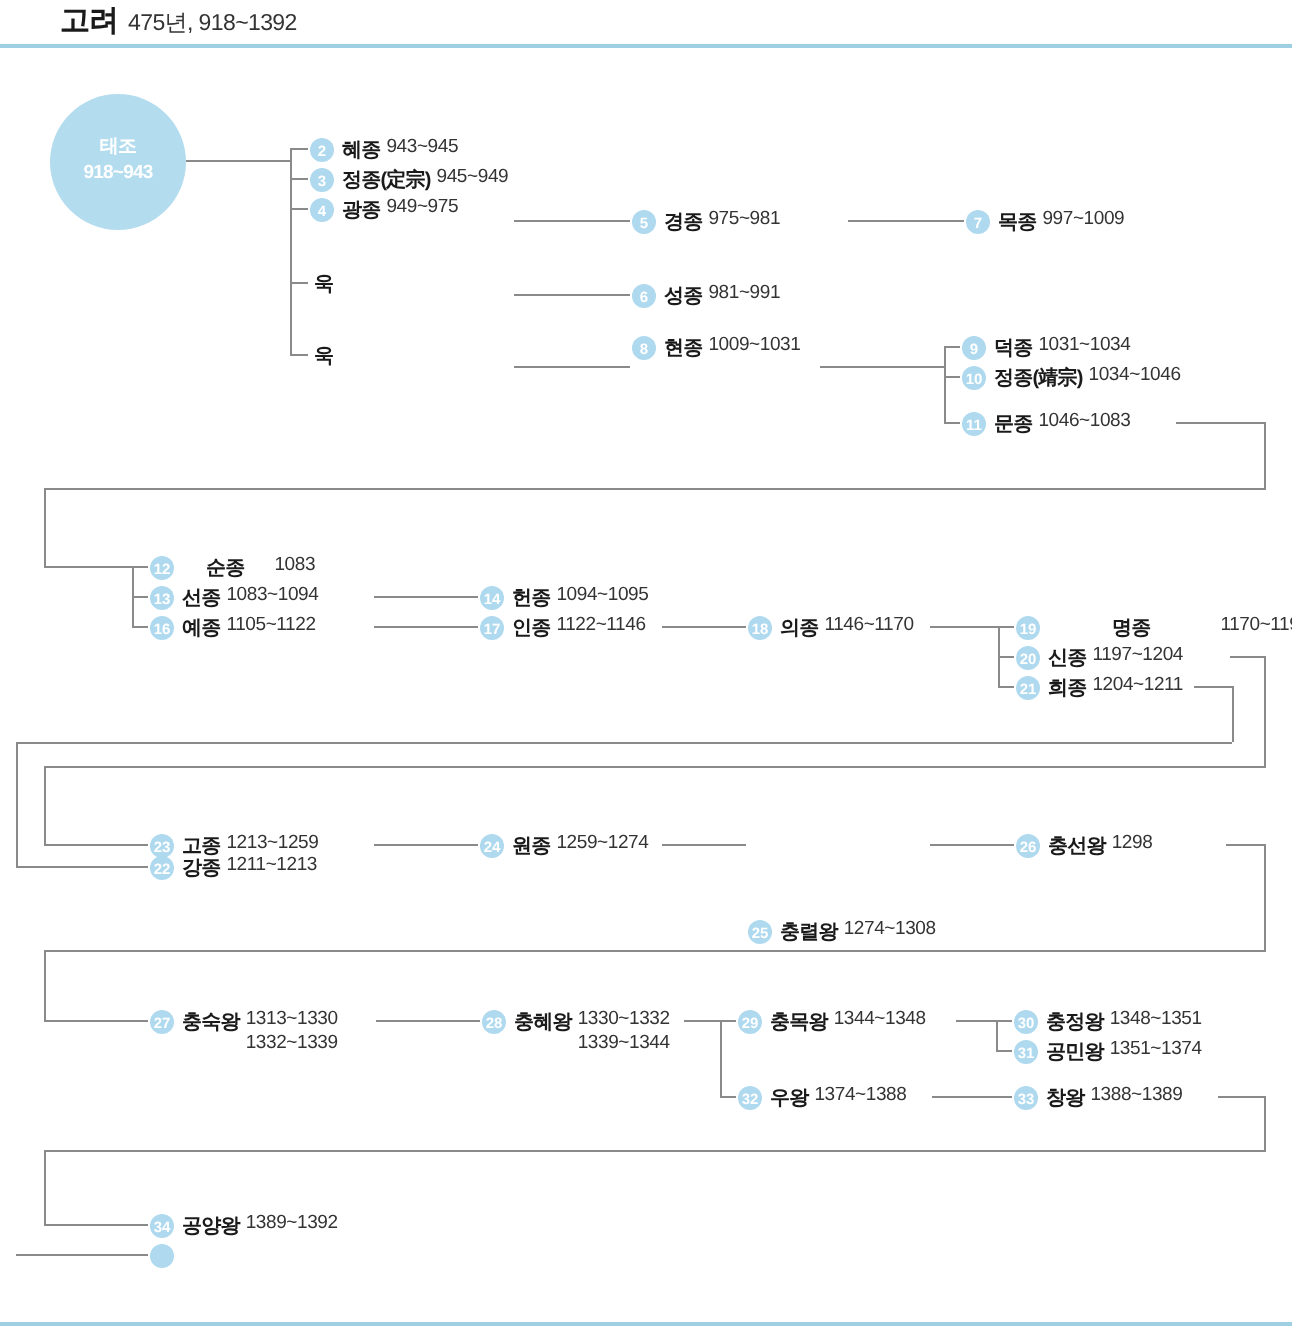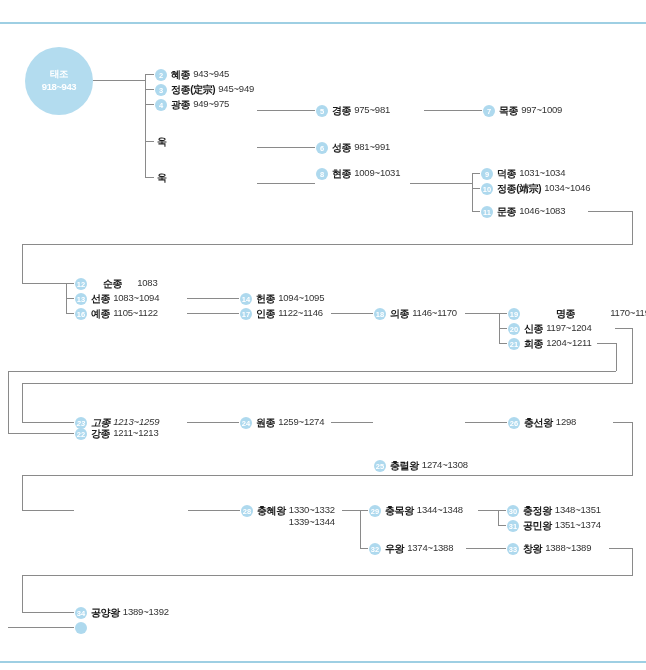--- a/index.html
+++ b/index.html
@@ -45,20 +45,26 @@
   .kname{font-size:10px;font-weight:bold;letter-spacing:-0.4px;margin-left:4px;color:#1a1a1a;}
   .kyears{font-size:9.5px;color:#333;margin-left:3px;letter-spacing:-0.2px;line-height:1.25;}
   .kyears .y2{display:block;text-align:right;}
   .plain{position:absolute;font-size:10px;font-weight:bold;color:#1a1a1a;letter-spacing:-0.4px;}
 </style>
 </head>
 <body>
 
 <div id="root">
 
+  <div class="header">
+    <div class="header-inner">
+      <span class="h-title">고려</span>
+      <span class="h-sub">475년, 918~1392</span>
+    </div>
+  </div>
   <div class="header-rule"></div>
   <div class="footer-rule"></div>
 
   <div class="taejo">
     <span>태조</span>
     <span>918~943</span>
   </div>
 
   <div class="ln hl" style="left:93px;top:80px;width:52px;"></div>
 
@@ -213,21 +219,21 @@
   <div class="ln hl" style="left:22px;top:383px;width:611px;"></div>
   <div class="ln vl" style="left:22px;top:383px;height:39px;"></div>
   <div class="ln hl" style="left:22px;top:422px;width:52px;"></div>
 
   <div class="ln hl" style="left:597px;top:343px;width:19px;"></div>
   <div class="ln vl" style="left:616px;top:343px;height:28px;"></div>
   <div class="ln hl" style="left:8px;top:371px;width:608px;"></div>
   <div class="ln vl" style="left:8px;top:371px;height:62px;"></div>
   <div class="ln hl" style="left:8px;top:433px;width:66px;"></div>
 
-  <div class="king" style="left:75px;top:416px;font-style:italic;">
+  <div class="king" style="left:75px;top:416px;">
     <span class="badge">23</span>
     <span class="kname">고종</span>
     <span class="kyears">1213~1259</span>
   </div>
   <div class="king" style="left:75px;top:427px;">
     <span class="badge">22</span>
     <span class="kname">강종</span>
     <span class="kyears">1211~1213</span>
   </div>
 
@@ -251,20 +257,28 @@
     <span class="kname">충선왕</span>
     <span class="kyears">1298</span>
   </div>
 
   <div class="ln hl" style="left:613px;top:422px;width:20px;"></div>
   <div class="ln vl" style="left:632px;top:422px;height:53px;"></div>
   <div class="ln hl" style="left:22px;top:475px;width:611px;"></div>
   <div class="ln vl" style="left:22px;top:475px;height:35px;"></div>
   <div class="ln hl" style="left:22px;top:510px;width:52px;"></div>
 
+  <div class="king" style="left:75px;top:504px;">
+    <span class="badge">27</span>
+    <span class="kname">충숙왕</span>
+    <span class="kyears">
+      <span>1313~1330</span>
+      <span class="y2">1332~1339</span>
+    </span>
+  </div>
 
   <div class="ln hl" style="left:188px;top:510px;width:52px;"></div>
   <div class="king" style="left:241px;top:504px;">
     <span class="badge">28</span>
     <span class="kname">충혜왕</span>
     <span class="kyears">
       <span>1330~1332</span>
       <span class="y2">1339~1344</span>
     </span>
   </div>

